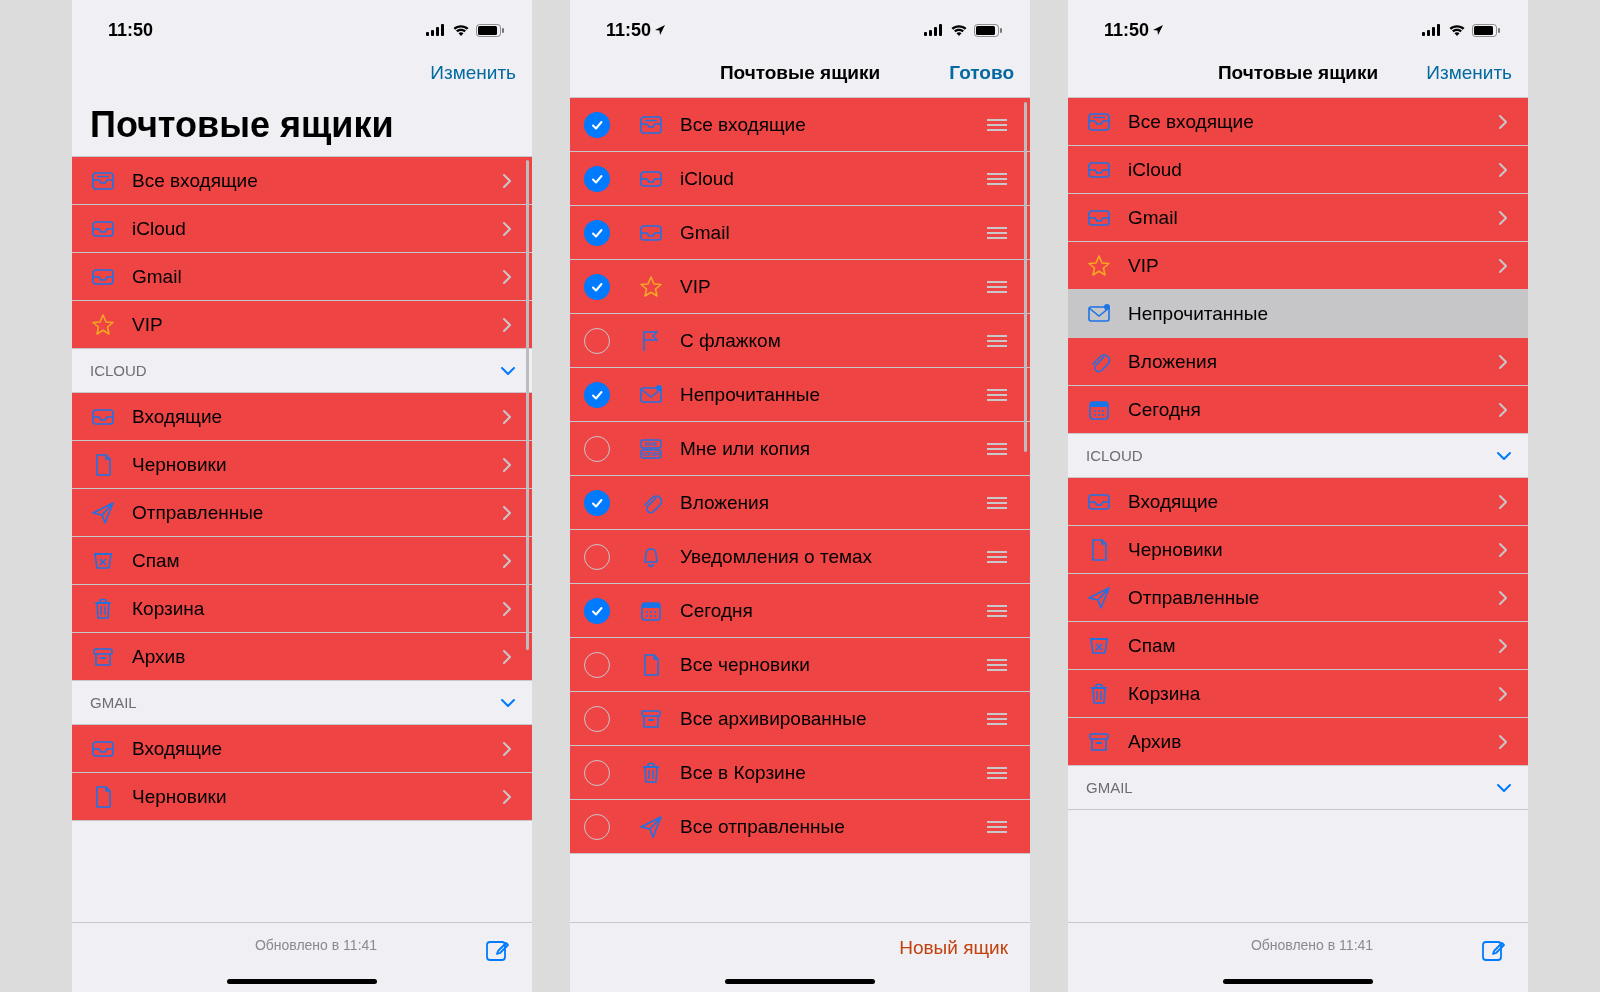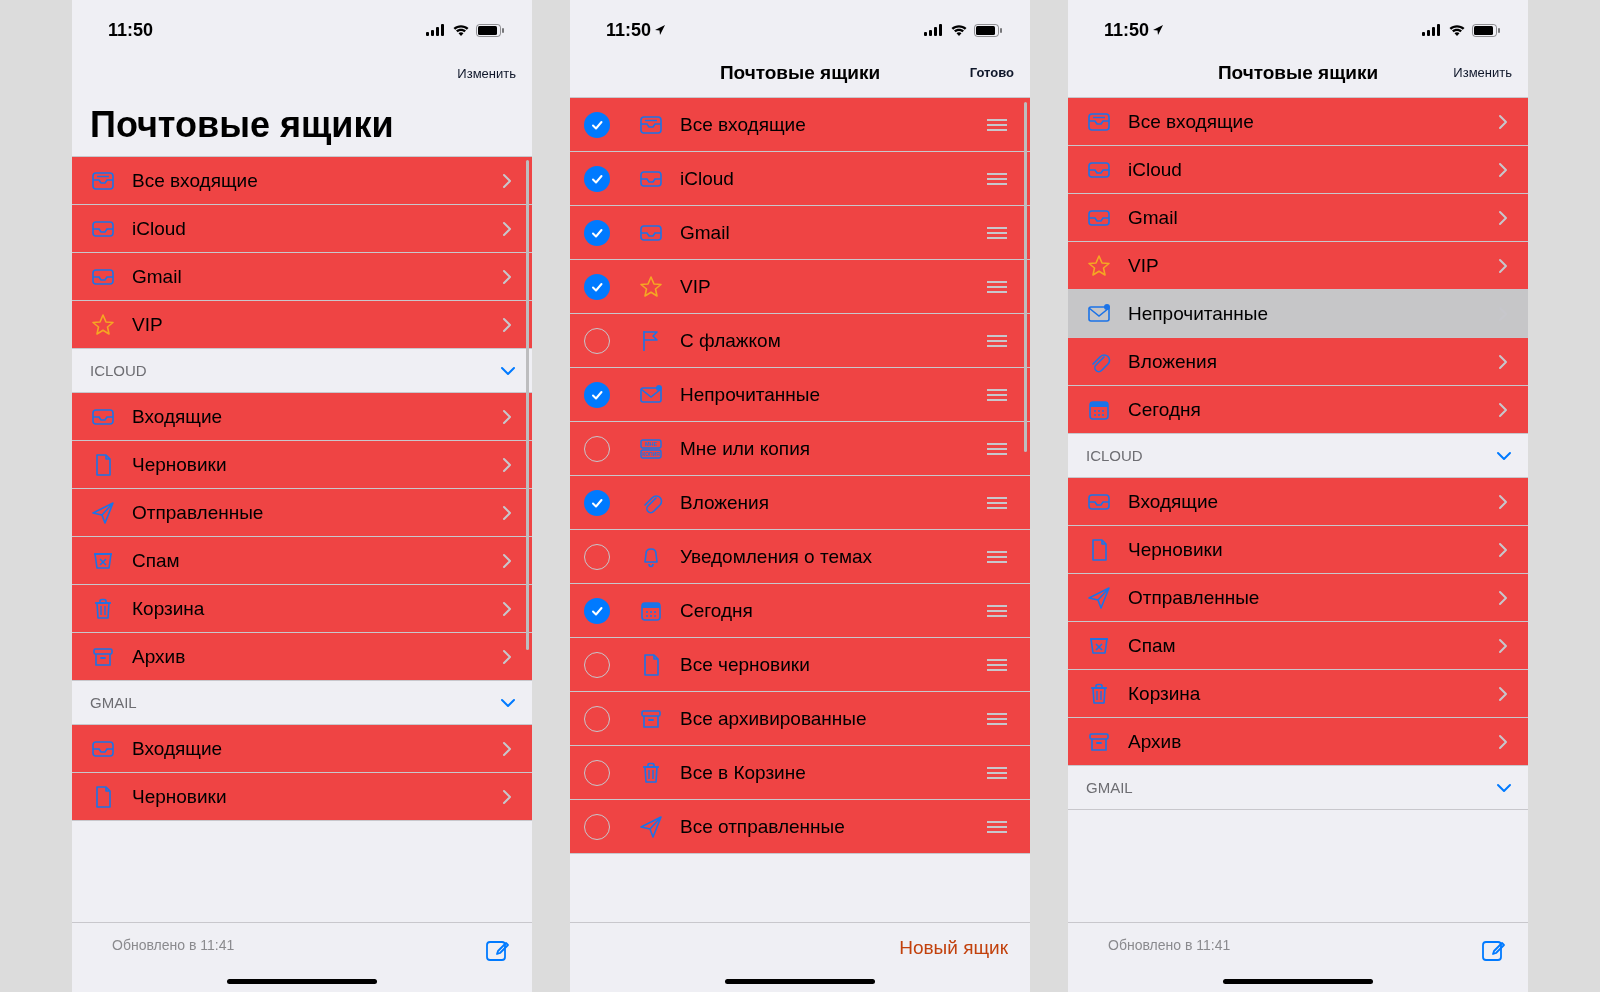--- a/index.html
+++ b/index.html
@@ -54,21 +54,21 @@
     font-size: 18px;
   }
   .nav-center {
     position: absolute;
     left: 0; right: 0;
     text-align: center;
     font-weight: 600;
     font-size: 19px;
     pointer-events: none;
   }
-  .nav-left, .nav-right { color: #0f172a; font-size: 13px; z-index: 1; }
+  .nav-left, .nav-right { color: #0369a1; font-size: 19px; z-index: 1; }
   .large-title {
     font-size: 36px;
     font-weight: 700;
     padding: 6px 18px 10px 18px;
     color: #000;
   }
   
   .scroll {
     flex: 1;
     overflow-y: auto;
@@ -134,21 +134,21 @@
     align-items: flex-start;
     justify-content: space-between;
     padding: 14px 22px 0 22px;
     font-size: 14px;
     color: #8a8a8e;
     position: relative;
   }
   .toolbar .center {
     position: absolute;
     left: 0; right: 12px;
-    text-align: left;
+    text-align: center;
     pointer-events: none;
     padding-left: 40px;
   }
   .toolbar .right { color: #c2410c; font-size: 19px; margin-left: auto; z-index:1;}
   .toolbar .right.compose svg { display: block; }
   .home-indicator {
     position: absolute;
     bottom: 8px;
     left: 50%;
     transform: translateX(-50%);

